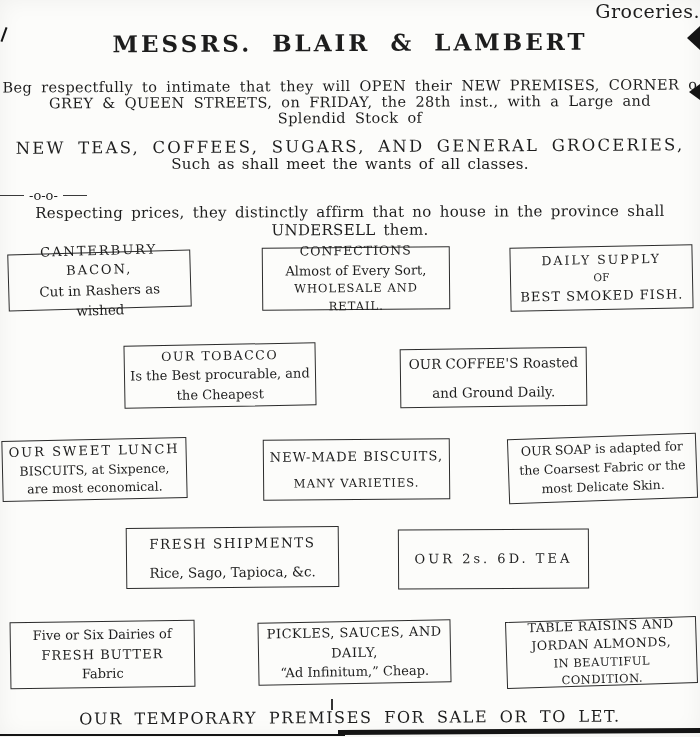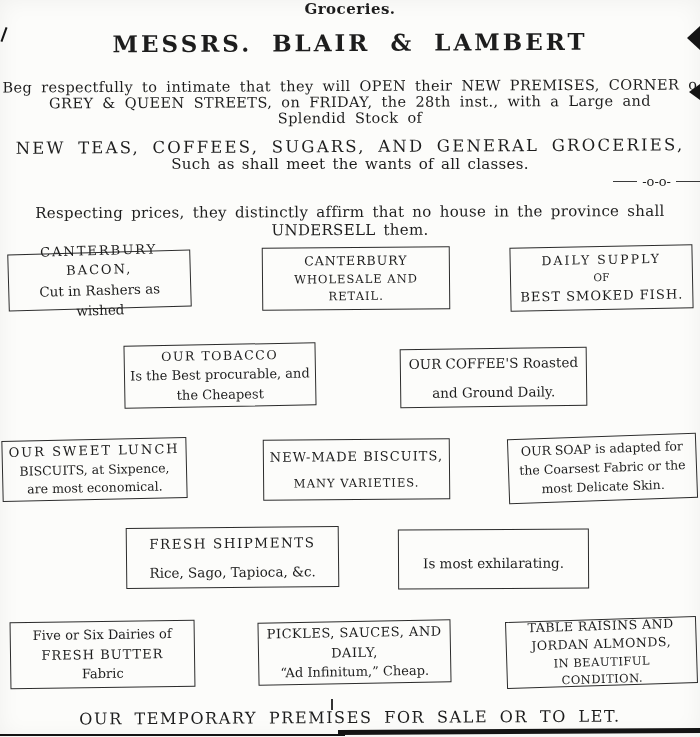--- a/index.html
+++ b/index.html
@@ -4,26 +4,26 @@
 <style>
   html,body{margin:0;padding:0;}
   body{
     width:700px;height:737px;position:relative;overflow:hidden;
     background:#fcfcfa;color:#1d1d1d;
     font-family:"DejaVu Serif","Liberation Serif",serif;
     box-shadow:inset 0 0 22px rgba(0,0,0,0.05);
   }
   .abs{position:absolute;}
   .center{left:0;right:0;text-align:center;}
-  .category{top:0;font-size:15px;font-weight:bold;letter-spacing:.5px;}
+  .category{top:0;font-size:19px;font-weight:normal;letter-spacing:.5px;text-align:right;}
   .title{top:29px;font-size:23px;font-weight:bold;letter-spacing:3px;word-spacing:9px;transform:rotate(-0.3deg);}
   .intro{top:79px;font-size:14.5px;line-height:15.8px;letter-spacing:.4px;word-spacing:4px;transform:rotate(-0.25deg);}
   .stock1{top:137px;font-size:16.5px;letter-spacing:2.2px;word-spacing:5px;transform:rotate(-0.3deg);}
   .stock2{top:155px;font-size:15px;letter-spacing:.3px;word-spacing:2px;}
-  .divider{top:174px;display:flex;align-items:center;justify-content:flex-end;gap:5px;font-size:13px;}
+  .divider{top:188px;display:flex;align-items:center;justify-content:flex-start;gap:5px;font-size:13px;}
   .divider::before,.divider::after{content:"";width:24px;height:1px;background:#3a3a3a;}
   .prices{top:203px;font-size:15px;letter-spacing:.3px;word-spacing:3px;transform:rotate(-0.2deg);}
   .footerline{top:708px;font-size:16px;letter-spacing:1.6px;word-spacing:5px;transform:rotate(-0.3deg);}
 
   .box{
     position:absolute;box-sizing:border-box;
     border:1.2px solid #2c2c2c;
     display:flex;flex-direction:column;align-items:center;justify-content:center;
     text-align:center;padding:4px 5px;
   }
@@ -77,21 +77,22 @@
   <span>-o-o-</span>
 </div>
 
 <div class="abs center prices">Respecting prices, they distinctly affirm that no house in the province shall UNDERSELL them.</div>
 
 <div class="box bA">
   <div class="ln sp2">CANTERBURY BACON,</div>
   <div class="ln f135">Cut in Rashers as wished</div>
 </div>
 <div class="box bB">
-  <div class="ln f12 sp1">CANTERBURY</div>
+  <div class="ln f12 sp1">CONFECTIONS</div>
+  <div class="ln">Almost of Every Sort,</div>
   <div class="ln sm sp1">WHOLESALE AND RETAIL.</div>
 </div>
 <div class="box bC">
   <div class="ln f12 sp2">DAILY SUPPLY</div>
   <div class="ln tiny">OF</div>
   <div class="ln sp1">BEST SMOKED FISH.</div>
 </div>
 
 <div class="box bD">
   <div class="ln f12 sp15">OUR TOBACCO</div>
@@ -116,21 +117,21 @@
   <div class="ln f12">OUR SOAP is adapted for</div>
   <div class="ln f12">the Coarsest Fabric or the</div>
   <div class="ln f12">most Delicate Skin.</div>
 </div>
 
 <div class="box bI">
   <div class="ln f135 sp15">FRESH SHIPMENTS</div>
   <div class="ln f135 gap">Rice, Sago, Tapioca, &amp;c.</div>
 </div>
 <div class="box bJ">
-  <div class="ln f135 gap">Is most exhilarating.</div>
+  <div class="ln sp3">OUR 2s. 6D. TEA</div>
 </div>
 
 <div class="box bK">
   <div class="ln">Five or Six Dairies of</div>
   <div class="ln sp1">FRESH BUTTER</div>
   <div class="ln">Fabric</div>
 </div>
 <div class="box bL">
   <div class="ln sp05">PICKLES, SAUCES, AND</div>
   <div class="ln sp05">DAILY,</div>

